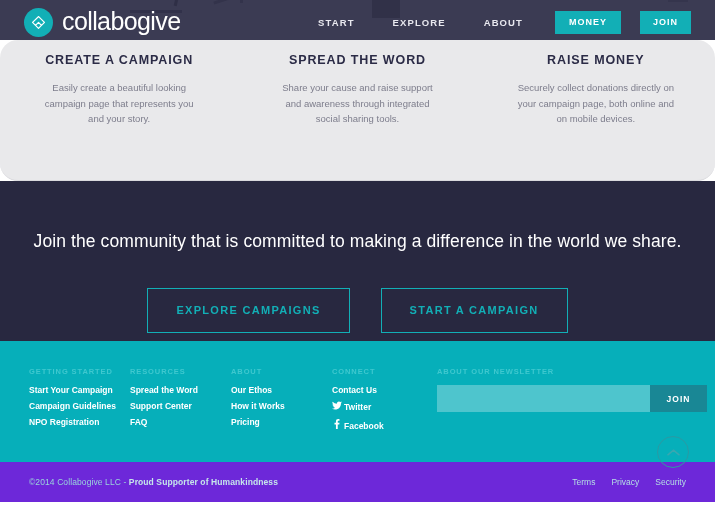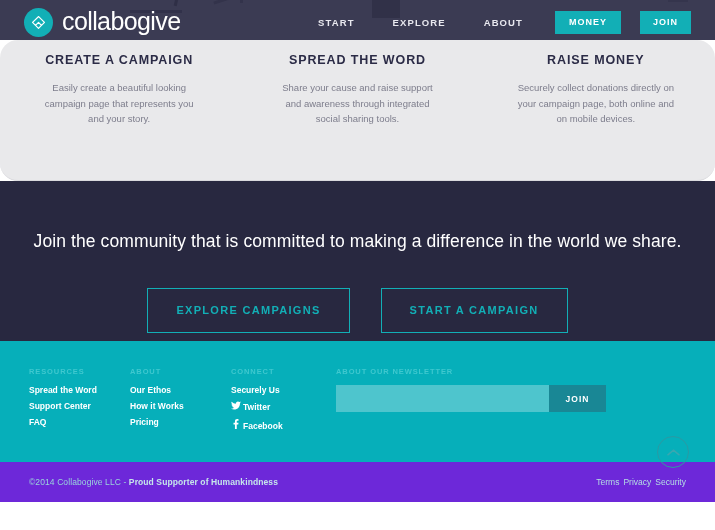--- a/index.html
+++ b/index.html
@@ -254,21 +254,21 @@
   }
   .copyright {
     color: #9ad4db;
     font-size: 8.5px;
     letter-spacing: 0.1px;
   }
   .copyright b { color: #c6e6ea; font-weight: bold; }
   .legal {
     margin-left: auto;
     display: flex;
-    gap: 4px;
+    gap: 16px;
   }
   .legal a {
     color: #b6dfe4;
     font-size: 8.5px;
     text-decoration: none;
   }
 
   .scroll-top {
     position: absolute;
     right: 26px;
@@ -335,39 +335,45 @@
   <h2 class="cta-heading">Join the community that is committed to making a difference in the world we share.</h2>
   <div class="cta-buttons">
     <button class="ghost-btn">EXPLORE CAMPAIGNS</button>
     <button class="ghost-btn">START A CAMPAIGN</button>
   </div>
 </section>
 
 <footer class="footer">
   <div class="f-cols">
 
+    <div class="f-col">
+      <div class="f-head">GETTING STARTED</div>
+      <a class="f-link" href="#">Start Your Campaign</a>
+      <a class="f-link" href="#">Campaign Guidelines</a>
+      <a class="f-link" href="#">NPO Registration</a>
+    </div>
 
     <div class="f-col">
       <div class="f-head">RESOURCES</div>
       <a class="f-link" href="#">Spread the Word</a>
       <a class="f-link" href="#">Support Center</a>
       <a class="f-link" href="#">FAQ</a>
     </div>
 
     <div class="f-col">
       <div class="f-head">ABOUT</div>
       <a class="f-link" href="#">Our Ethos</a>
       <a class="f-link" href="#">How it Works</a>
       <a class="f-link" href="#">Pricing</a>
     </div>
 
     <div class="f-col connect">
       <div class="f-head">CONNECT</div>
       <a class="f-link" href="#">
-        <span>Securely Us</span>
+        <span>Contact Us</span>
       </a>
       <a class="f-link" href="#">
         <span class="sicon">
           <svg width="10" height="9" viewBox="0 0 24 20" aria-hidden="true">
             <path fill="#ffffff" d="M24 2.6a9.6 9.6 0 0 1-2.8.8A4.9 4.9 0 0 0 23.3.6a9.7 9.7 0 0 1-3.1 1.2A4.9 4.9 0 0 0 11.8 6 13.9 13.9 0 0 1 1.7.9 4.9 4.9 0 0 0 3.2 7.4 4.8 4.8 0 0 1 1 6.8v.1a4.9 4.9 0 0 0 3.9 4.8 4.9 4.9 0 0 1-2.2.1 4.9 4.9 0 0 0 4.6 3.4A9.9 9.9 0 0 1 0 17.3 13.9 13.9 0 0 0 7.5 19.5c9.1 0 14-7.5 14-14v-.7A9.9 9.9 0 0 0 24 2.6z"></path>
           </svg>
         </span><span>Twitter</span>
       </a>
       <a class="f-link" href="#">
         <span class="sicon">

